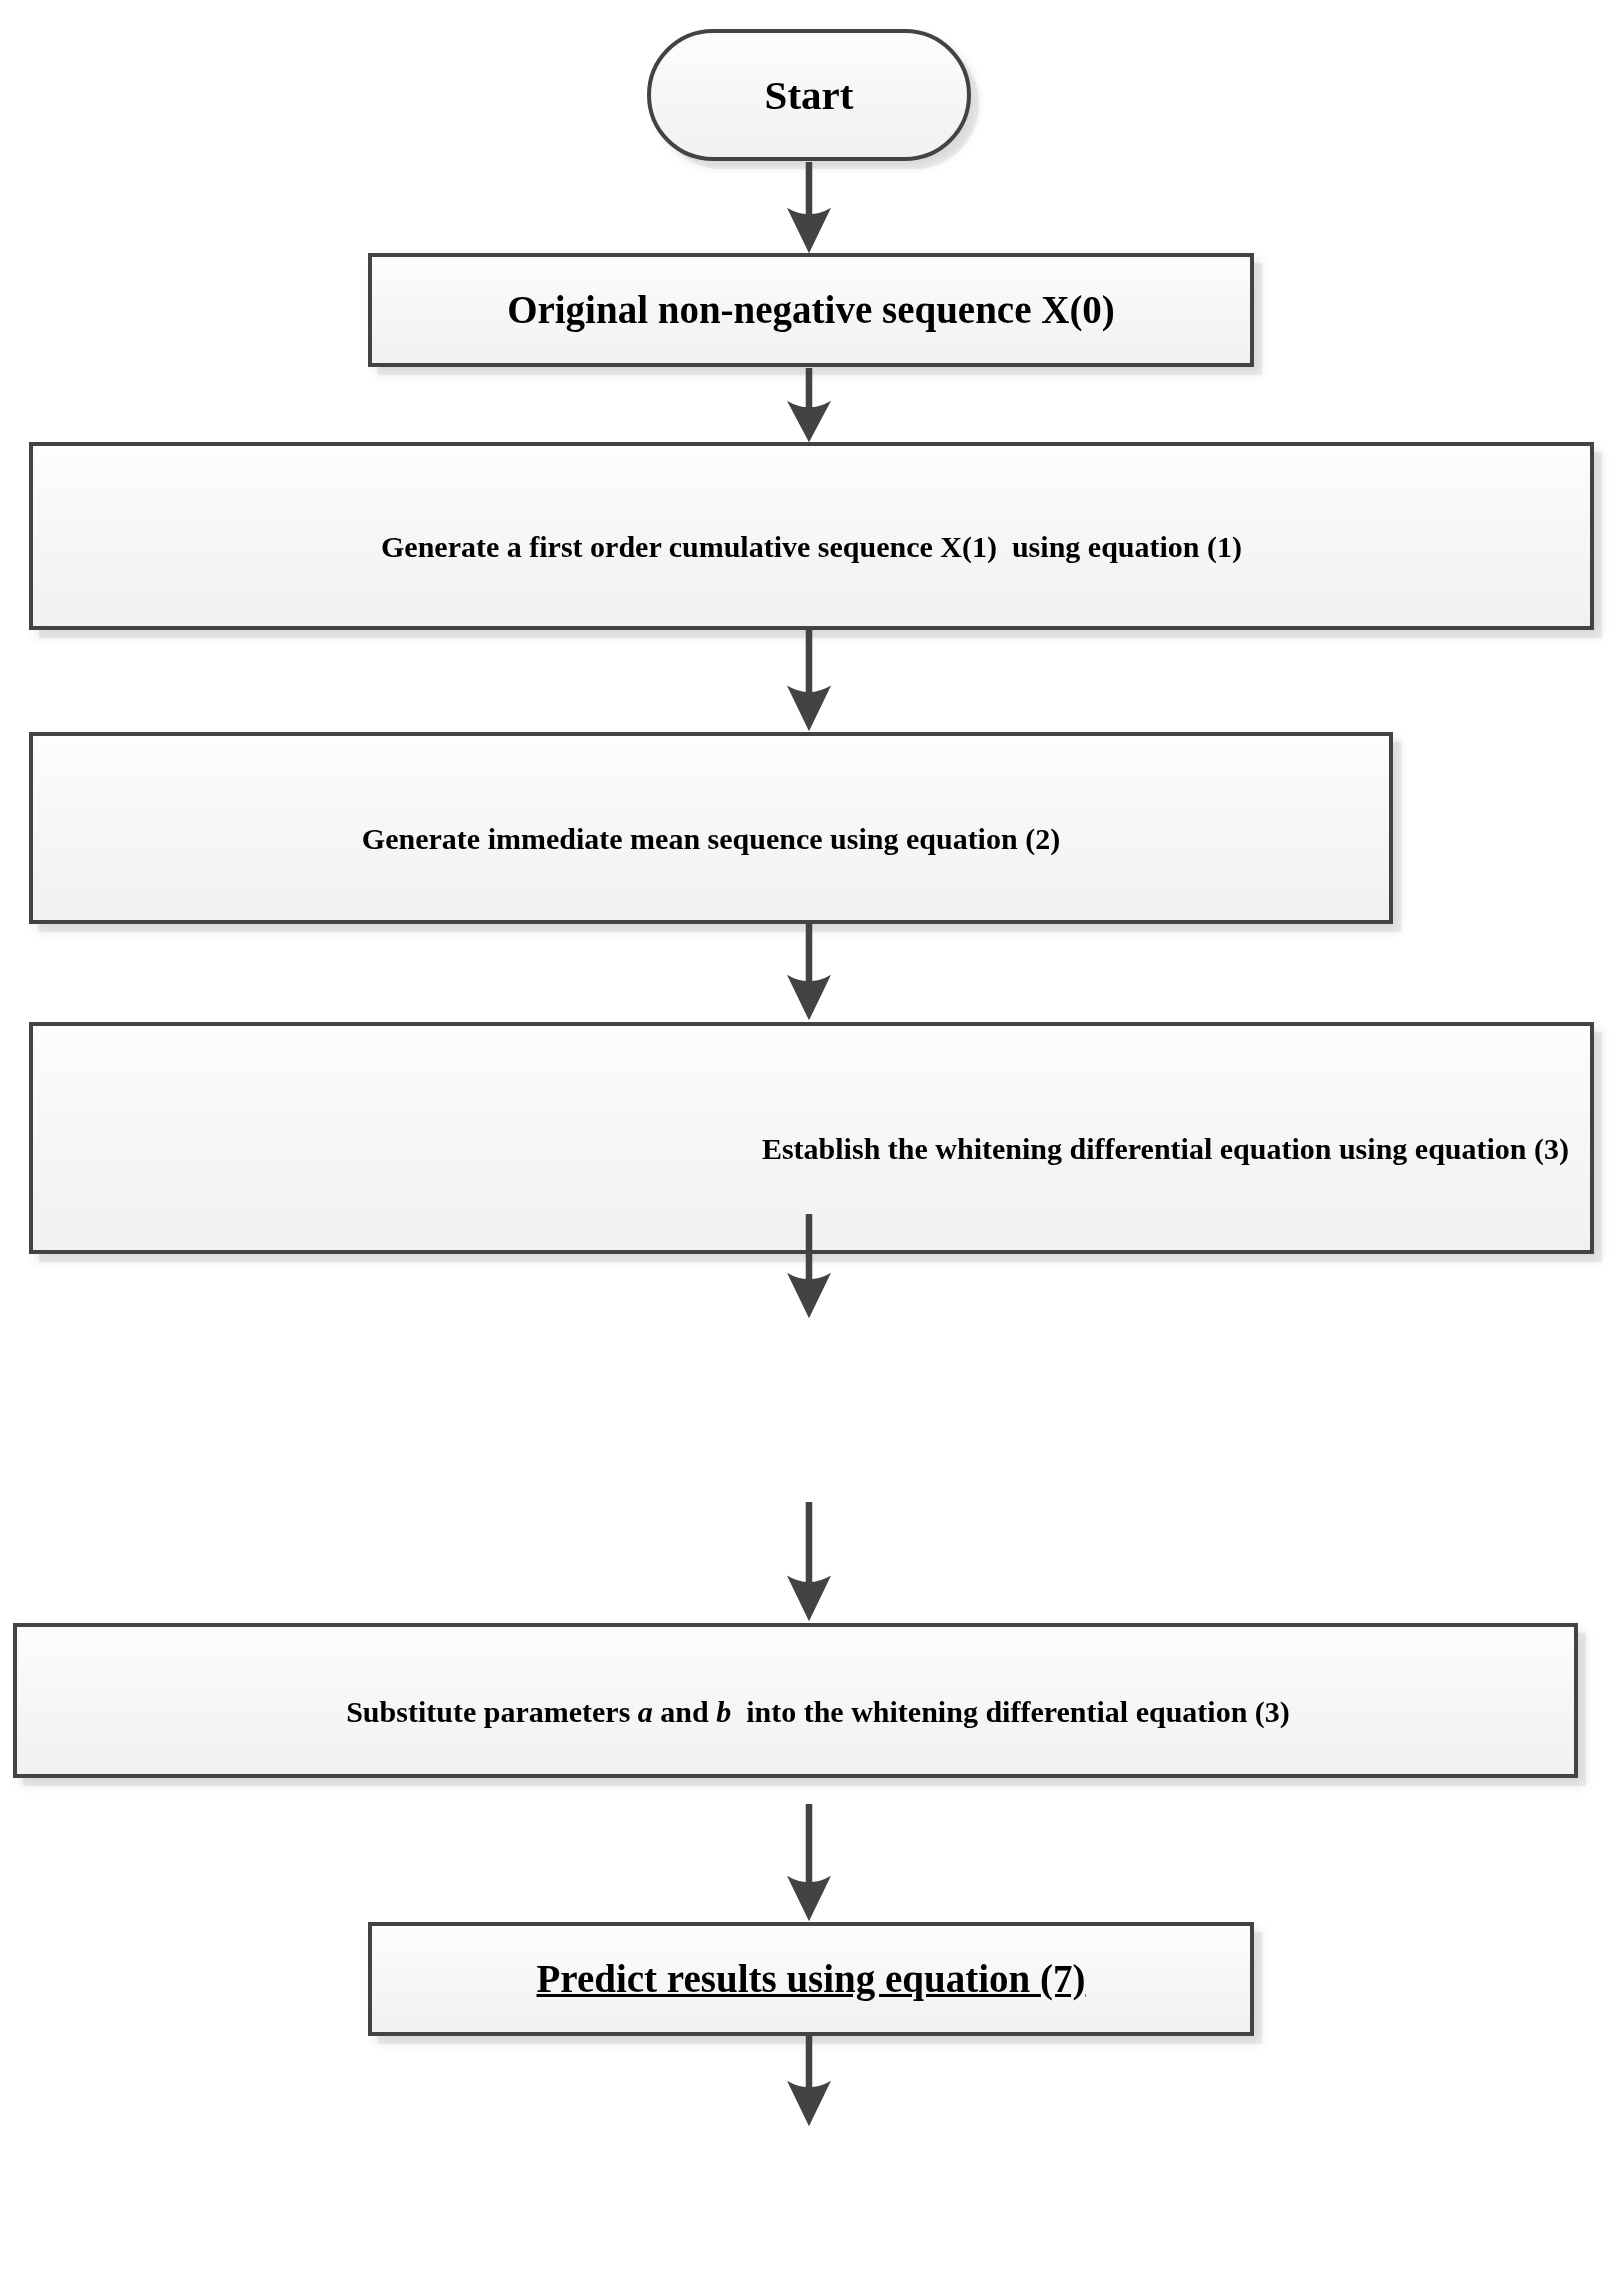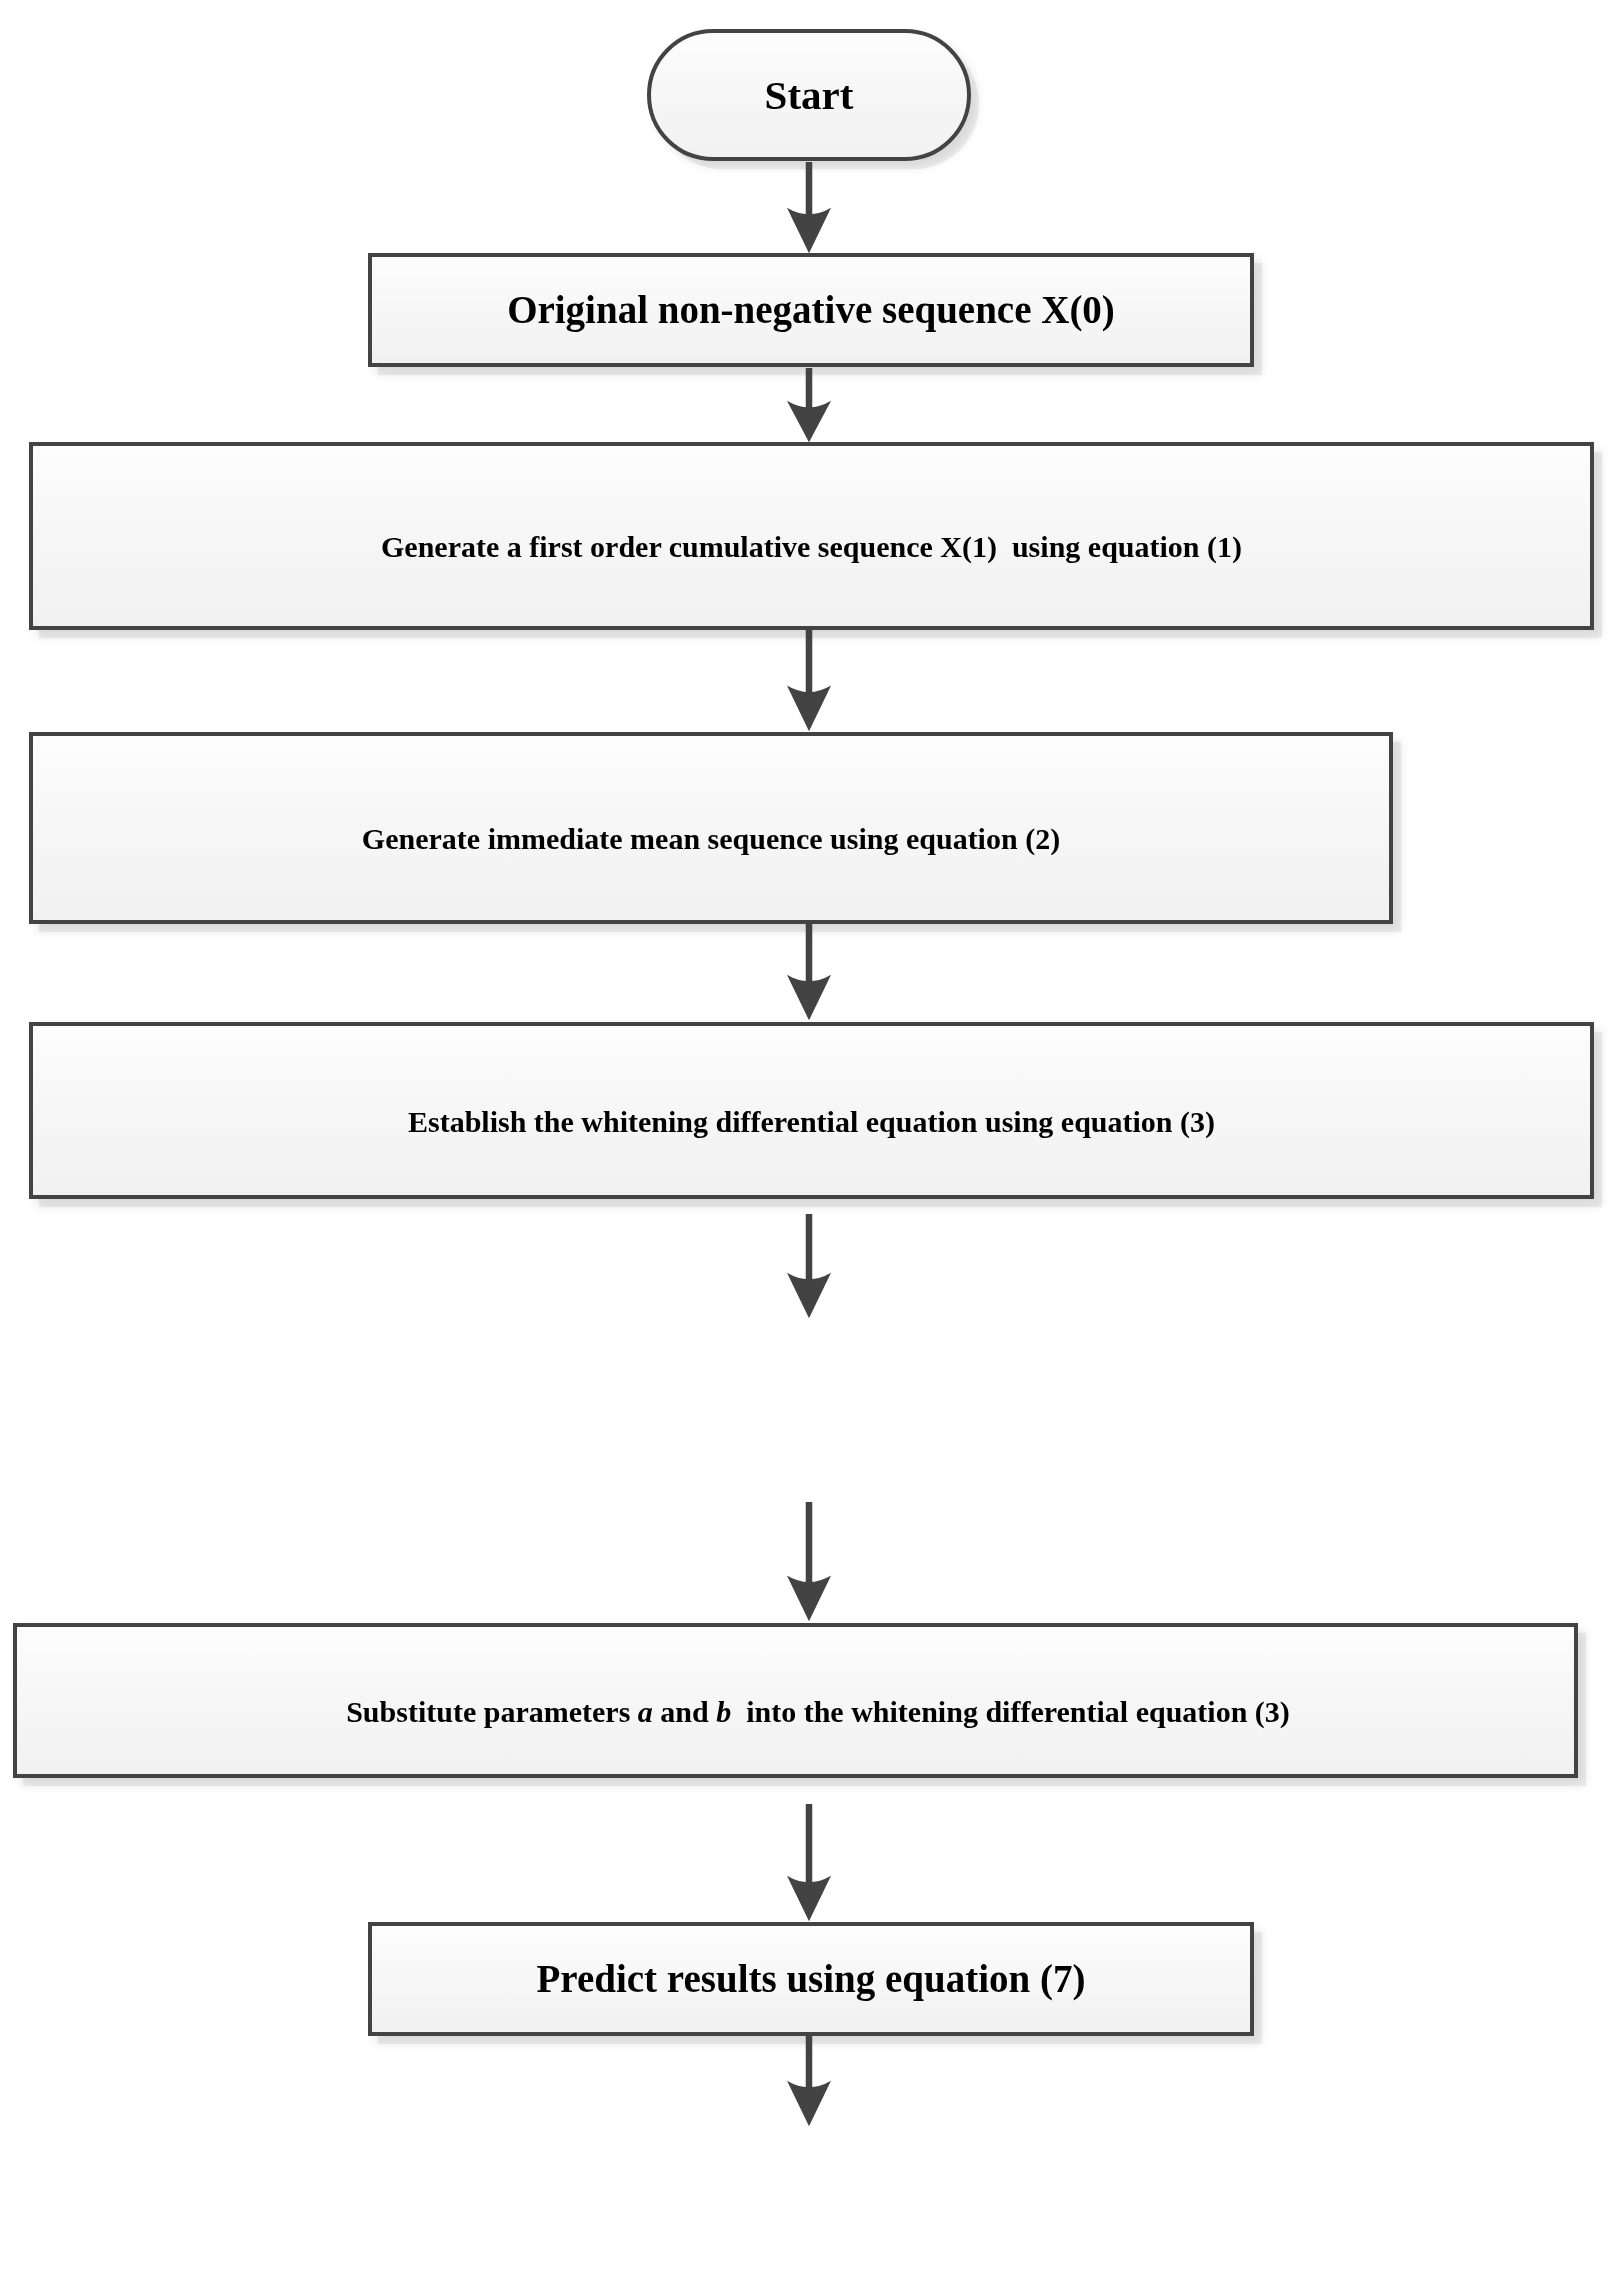--- a/index.html
+++ b/index.html
@@ -121,21 +121,21 @@
     <span class="label">Generate immediate mean sequence using equation (2)</span>
   </div>
 
   <div class="connector" style="left:786px; top:924px; width:46px; height:98px;">
     <svg width="46" height="98" viewBox="0 0 56 120">
       <path d="M28,0 L28,76" stroke="#434343" stroke-width="8" fill="none"></path>
       <path d="M28,118 L1,62 Q28,78 55,62 Z" fill="#434343"></path>
     </svg>
   </div>
 
-  <div class="node process wide" style="left:29px; top:1022px; width:1565px; height:177px;">
+  <div class="node process wide" style="left:29px; top:1022px; width:1565px; height:232px;justify-content:flex-end;">
     <span class="label">Establish the whitening differential equation using equation (3)</span>
   </div>
 
   <div class="connector" style="left:786px; top:1214px; width:46px; height:106px;">
     <svg width="46" height="106" viewBox="0 0 56 130">
       <path d="M28,0 L28,86" stroke="#434343" stroke-width="8" fill="none"></path>
       <path d="M28,128 L1,72 Q28,88 55,72 Z" fill="#434343"></path>
     </svg>
   </div>
 
@@ -153,21 +153,21 @@
     </span>
   </div>
 
   <div class="connector" style="left:786px; top:1804px; width:46px; height:119px;">
     <svg width="46" height="119" viewBox="0 0 56 146">
       <path d="M28,0 L28,102" stroke="#434343" stroke-width="8" fill="none"></path>
       <path d="M28,144 L1,88 Q28,104 55,88 Z" fill="#434343"></path>
     </svg>
   </div>
 
-  <div class="node process" style="left:368px; top:1922px; width:886px; height:114px;">
+  <div class="node process" style="left:368px; top:1922px; width:886px; height:114px;text-decoration:underline;">
     <span class="label">Predict results using equation (7)</span>
   </div>
 
   <div class="connector" style="left:786px; top:2036px; width:46px; height:92px;">
     <svg width="46" height="92" viewBox="0 0 56 113">
       <path d="M28,0 L28,69" stroke="#434343" stroke-width="8" fill="none"></path>
       <path d="M28,111 L1,55 Q28,71 55,55 Z" fill="#434343"></path>
     </svg>
   </div>
 

